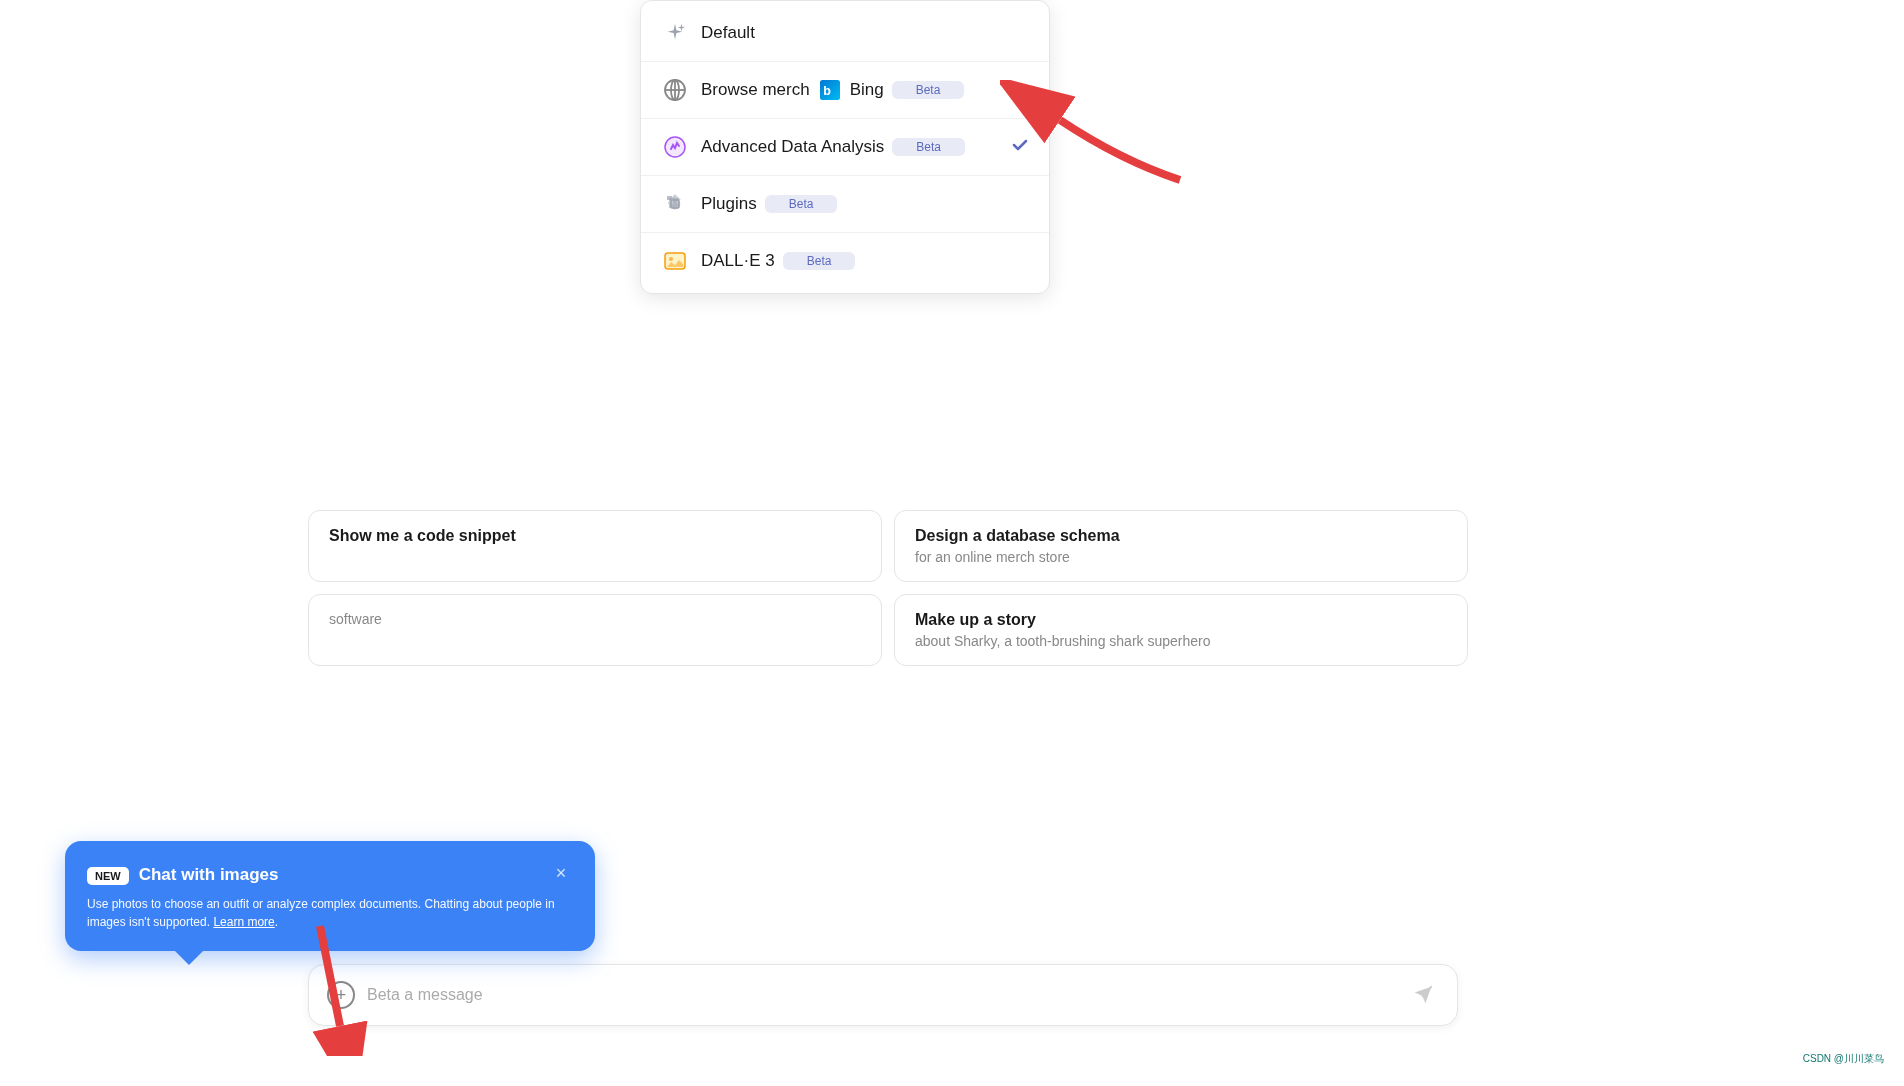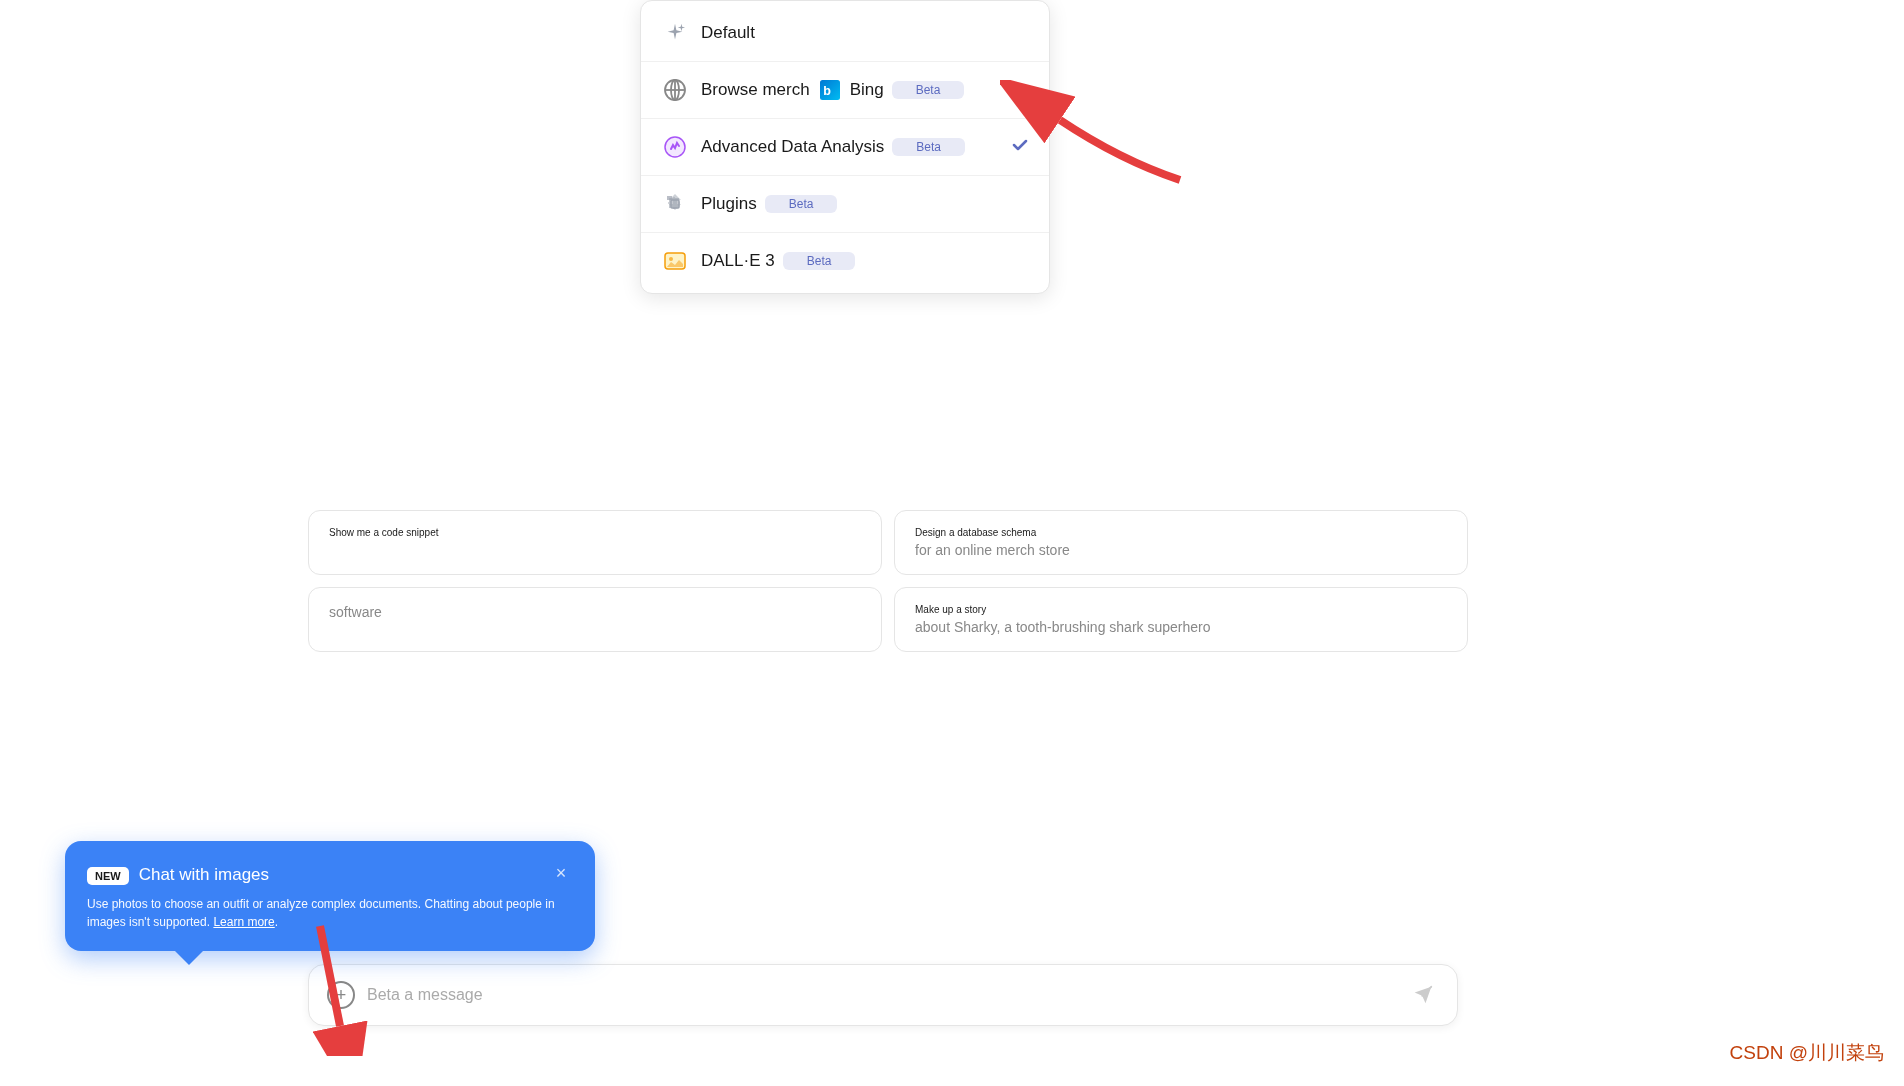--- a/index.html
+++ b/index.html
@@ -92,22 +92,22 @@
 
     .suggestion-card {
       background: #ffffff;
       border: 1px solid #e5e5e5;
       border-radius: 12px;
       padding: 16px 20px;
       cursor: pointer;
     }
 
     .suggestion-title {
-      font-size: 10px;
-      font-weight: 400;
+      font-size: 16px;
+      font-weight: 700;
       color: #1a1a1a;
       margin-bottom: 4px;
     }
 
     .suggestion-subtitle {
       font-size: 14px;
       color: #888888;
     }
 
     
@@ -195,21 +195,21 @@
       color: #1a1a1a;
       font-size: 11px;
       font-weight: 700;
       padding: 3px 8px;
       border-radius: 5px;
       margin-right: 10px;
     }
 
     .tooltip-title {
       font-size: 17px;
-      font-weight: 400;
+      font-weight: 700;
       color: white;
       flex: 1;
     }
 
     .tooltip-close {
       width: 24px;
       height: 24px;
       display: flex;
       align-items: center;
       justify-content: center;
@@ -228,22 +228,22 @@
       color: white;
       text-decoration: underline;
       cursor: pointer;
     }
 
     
     .watermark {
       position: absolute;
       bottom: 20px;
       right: 20px;
-      font-size: 19px;
-      color: #c2410c;
+      font-size: 10px;
+      color: #0f766e;
     }
 
     
     .arrow-svg {
       position: absolute;
       pointer-events: none;
     }
   </style>
 </head>
 <body>

